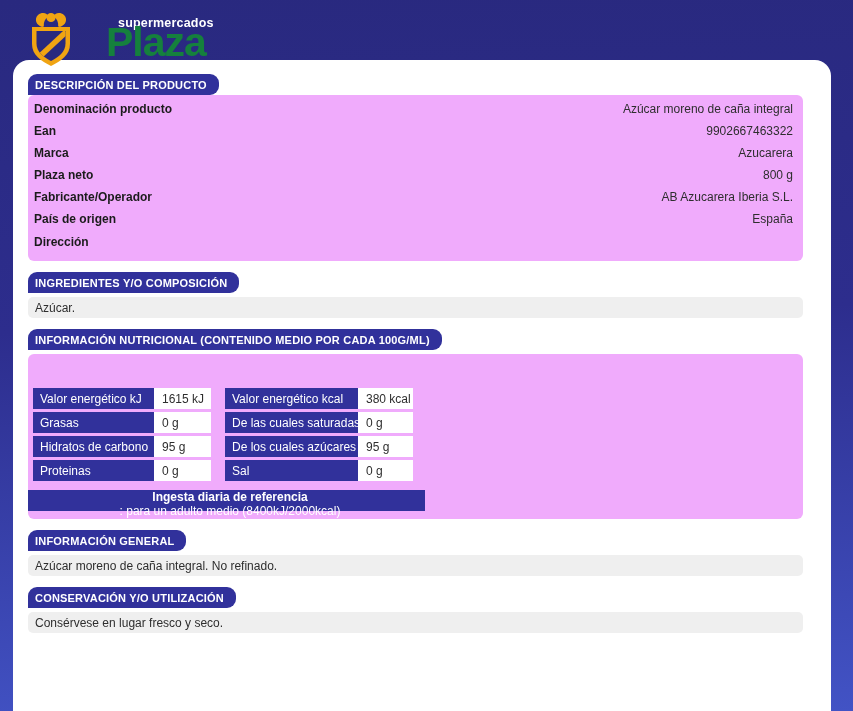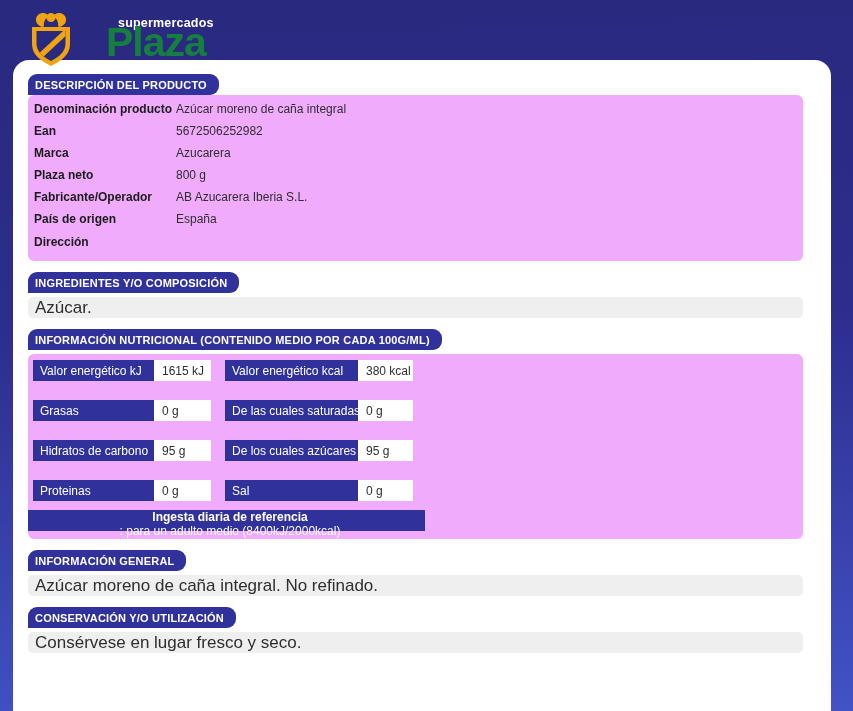--- a/index.html
+++ b/index.html
@@ -35,37 +35,37 @@
     padding:5px 12px 4px 7px; border-radius:9px 9px 9px 0;
     position:relative; z-index:2;
   }
   .panel { background:#f0abfc; border-radius:6px; }
   .section { margin-bottom:11px; }
 
   
   .desc-panel { padding:3px 10px 8px 6px; }
   .desc-row { display:flex; align-items:center; min-height:22px; font-size:12px; color:#2e2e2e; }
   .desc-label { width:142px; flex:none; font-weight:bold; color:#1b1b1b; }
-  .desc-value { flex:1; }
+  .desc-value { flex:1;text-align:right; }
   .desc-row.multiline { padding:5px 0 4px; }
   .addr-line { display:block; line-height:14px; }
 
   
   .info-bar {
     display:flex; align-items:center; height:21px;
-    font-size:17px; color:#2e2e2e; padding-left:7px; margin-top:4px;
+    font-size:12px; color:#2e2e2e; padding-left:7px; margin-top:4px;
     background:#EFEFEF; border-radius:5px;
   }
 
   
   .nutri-panel { margin-top:4px; padding:6px 10px 8px 5px; }
   .nutri-grid {
     display:grid;
     grid-template-columns:121px 57px 14px 133px 55px;
-    grid-auto-rows:21px; row-gap:19px; font-size:12px;
+    grid-auto-rows:21px; row-gap:3px; font-size:12px;margin-top:28px;
   }
   .ncell-label {
     background:#31319B; color:#fff; display:flex; align-items:center;
     padding-left:7px; white-space:nowrap;
   }
   .ncell-value { background:#fff; color:#2e2e2e; display:flex; align-items:center; padding-left:8px; }
   .ncell-spacer { background:transparent; }
   .nutri-footer {
     margin:9px 0 0 -5px; width:397px; height:21px;
     background:#31319B; color:#fff; font-size:12px;
@@ -104,21 +104,21 @@
 
   <div class="section">
     <div class="badge">DESCRIPCIÓN DEL PRODUCTO</div>
     <div class="panel desc-panel">
       <div class="desc-row">
         <span class="desc-label">Denominación producto</span>
         <span class="desc-value">Azúcar moreno de caña integral</span>
       </div>
       <div class="desc-row">
         <span class="desc-label">Ean</span>
-        <span class="desc-value">5672506252982</span>
+        <span class="desc-value">9902667463322</span>
       </div>
       <div class="desc-row">
         <span class="desc-label">Marca</span>
         <span class="desc-value">Azucarera</span>
       </div>
       <div class="desc-row">
         <span class="desc-label">Plaza neto</span>
         <span class="desc-value">800 g</span>
       </div>
       <div class="desc-row">

